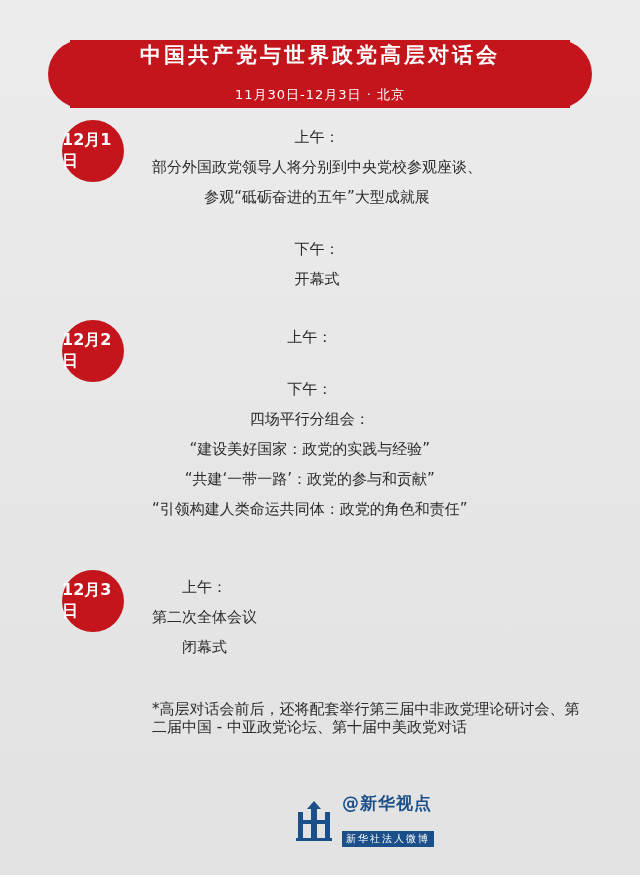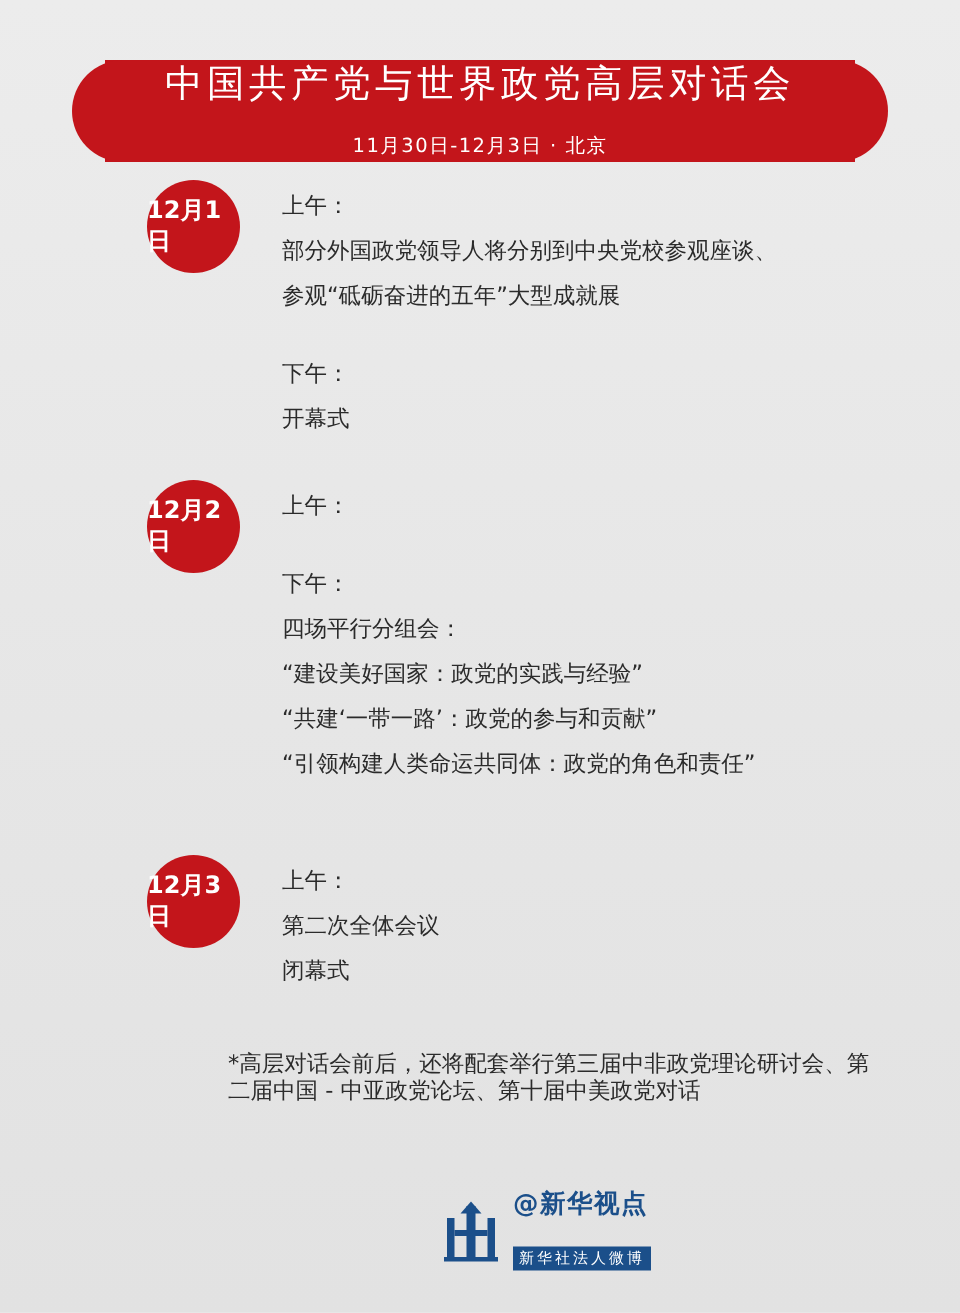--- a/index.html
+++ b/index.html
@@ -55,22 +55,22 @@
     border-radius: 34px 0 0 34px;
   }
   .banner::after {
     right: -22px;
     border-radius: 0 34px 34px 0;
   }
   .banner-title {
     position: relative;
     z-index: 2;
     color: #ffffff;
-    font-size: 25px;
-    font-weight: normal;
+    font-size: 21px;
+    font-weight: bold;
     letter-spacing: 3px;
     line-height: 1.1;
     white-space: nowrap;
   }
   .banner-sub {
     position: relative;
     z-index: 2;
     color: #ffffff;
     font-size: 13px;
     letter-spacing: 1px;
@@ -84,40 +84,40 @@
     top: 120px;
     left: 0;
     width: 640px;
   }
   .day-block {
     position: relative;
     display: flex;
     align-items: flex-start;
     padding-left: 62px;
     box-sizing: border-box;
-    margin-left: 36px;
   }
   .day-badge {
     position: absolute;
     left: 62px;
     width: 62px;
     height: 62px;
     border-radius: 50%;
     background: #c3151b;
     color: #ffffff;
     font-size: 16px;
     font-weight: bold;
     display: flex;
     align-items: center;
     justify-content: center;
     letter-spacing: 0px;
   }
   .day-body {
     margin-left: 90px;
     padding-top: 2px;
+    text-align: center;
   }
   .sect-head {
     font-size: 15px;
     line-height: 30px;
     color: #2b2b2b;
   }
   .sect-line {
     font-size: 15px;
     line-height: 30px;
     color: #2b2b2b;

